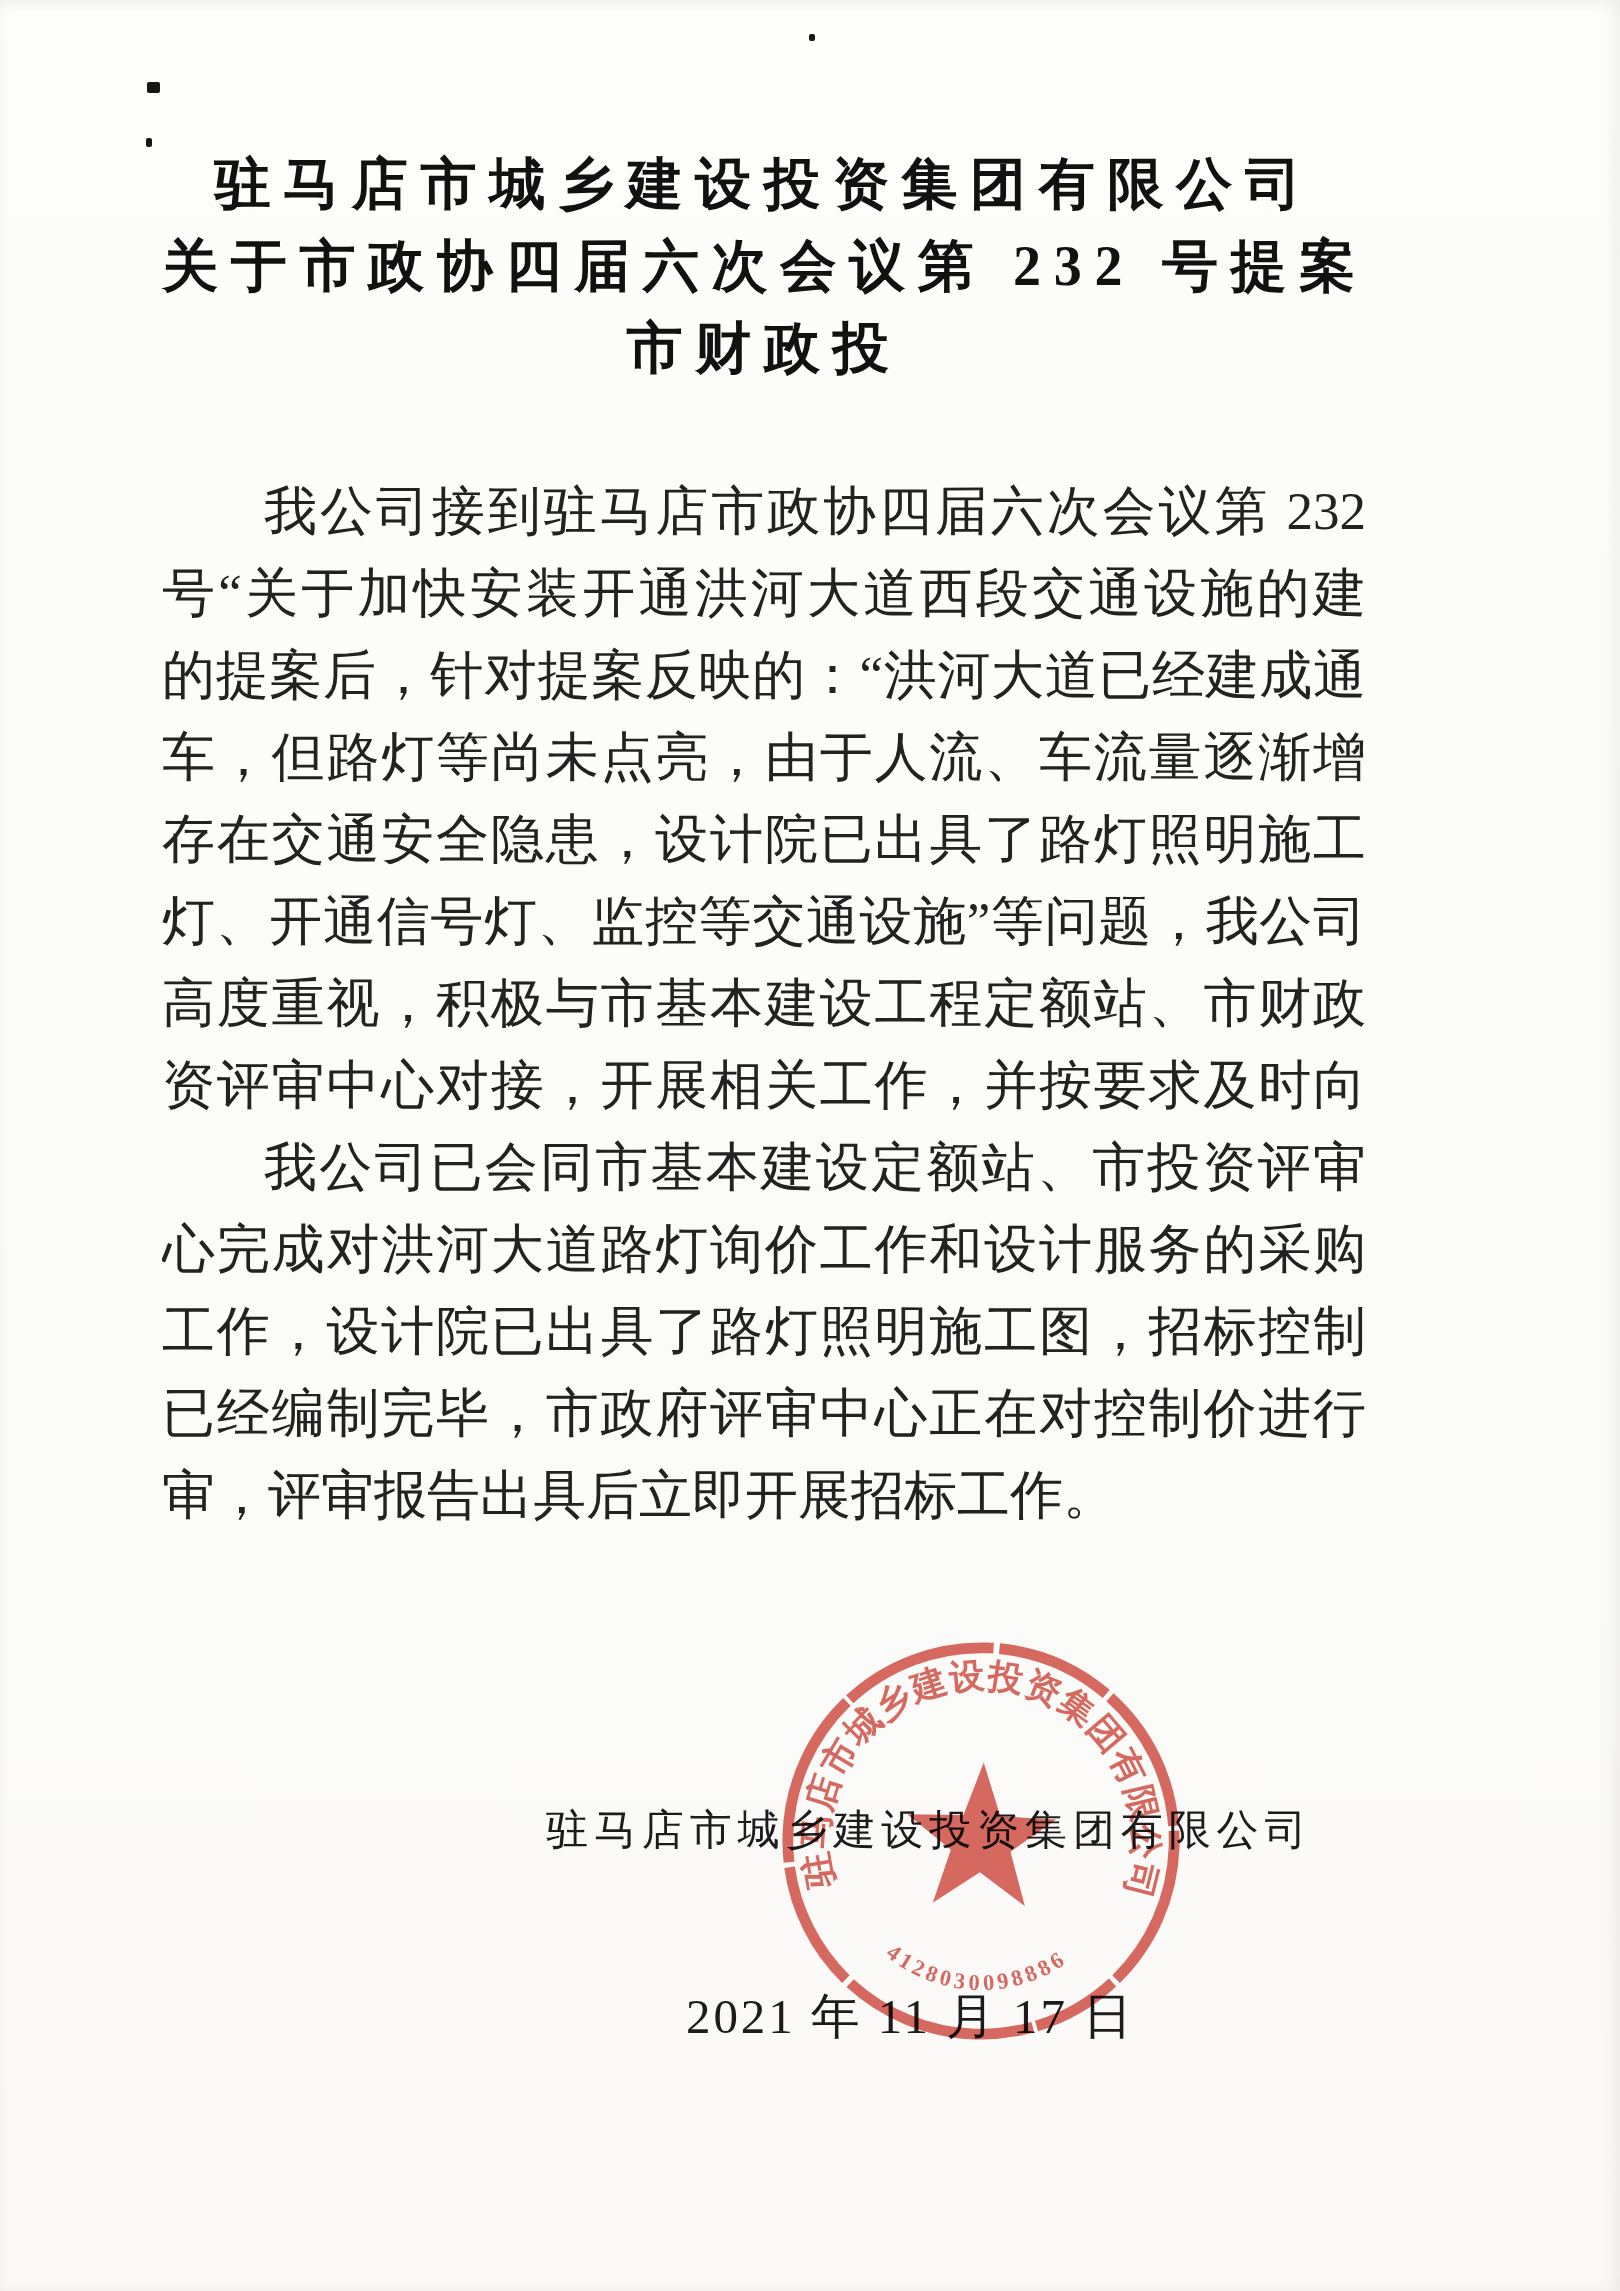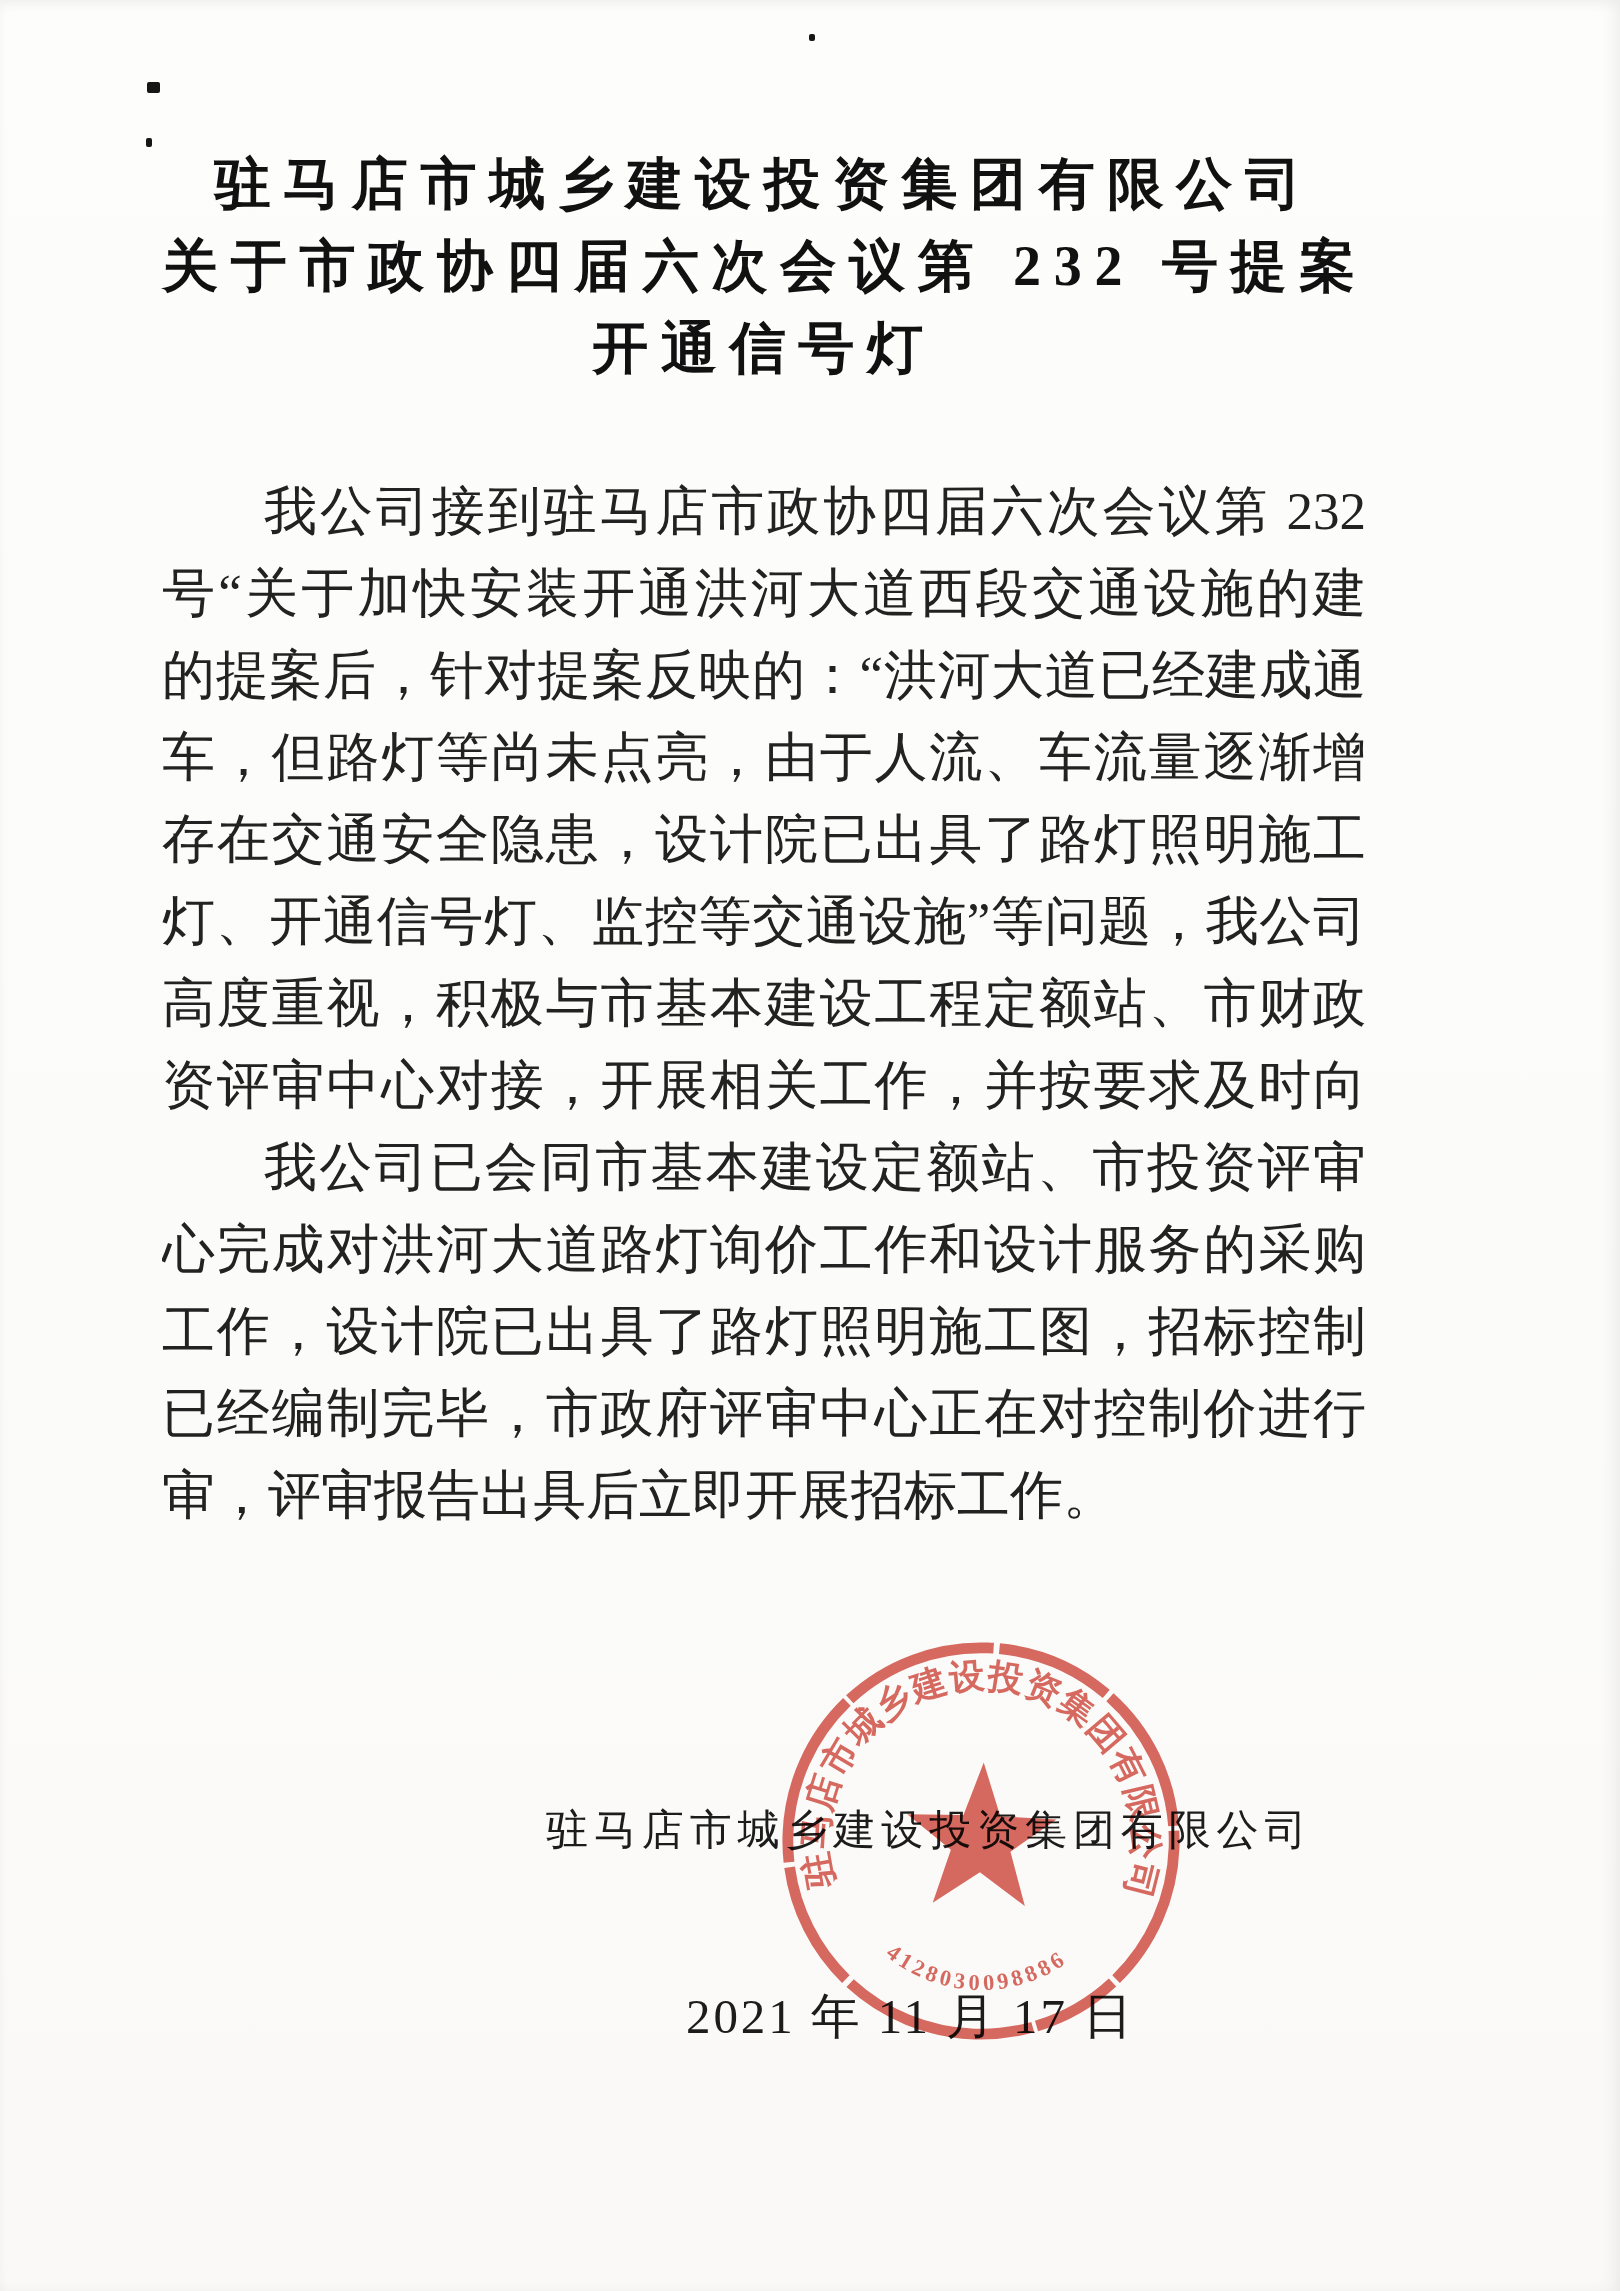--- a/index.html
+++ b/index.html
@@ -49,21 +49,21 @@
   .speck.s3{left:146px;top:138px;width:5.9px;height:8.8px;}
 </style>
 </head>
 <body>
 
 <div class="page">
 
   <div class="title">
     <div class="tline">驻马店市城乡建设投资集团有限公司</div>
     <div class="tline">关于市政协四届六次会议第 232 号提案</div>
-    <div class="tline">开通信号灯</div>
+    <div class="tline">市财政投</div>
   </div>
 
   <div class="body-text">
     <div class="bline indent">我公司接到驻马店市政协四届六次会议第 232</div>
     <div class="bline">号“关于加快安装开通洪河大道西段交通设施的建议”</div>
     <div class="bline">的提案后，针对提案反映的：“洪河大道已经建成通</div>
     <div class="bline">车，但路灯等尚未点亮，由于人流、车流量逐渐增加</div>
     <div class="bline">存在交通安全隐患，设计院已出具了路灯照明施工图</div>
     <div class="bline">灯、开通信号灯、监控等交通设施”等问题，我公司</div>
     <div class="bline">高度重视，积极与市基本建设工程定额站、市财政投</div>

